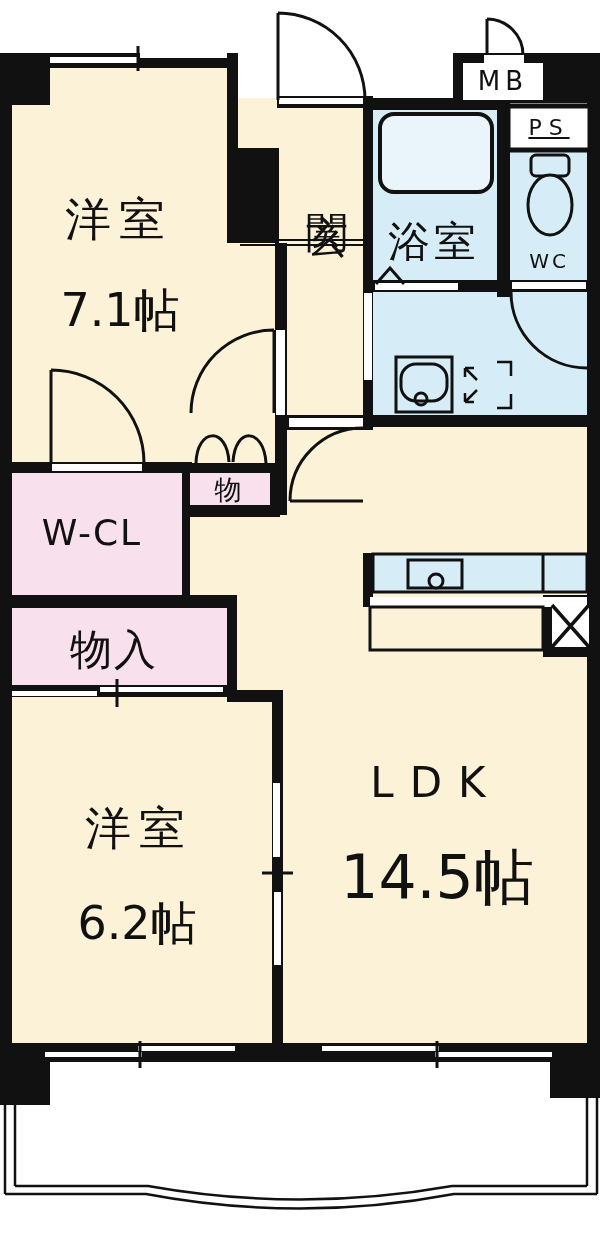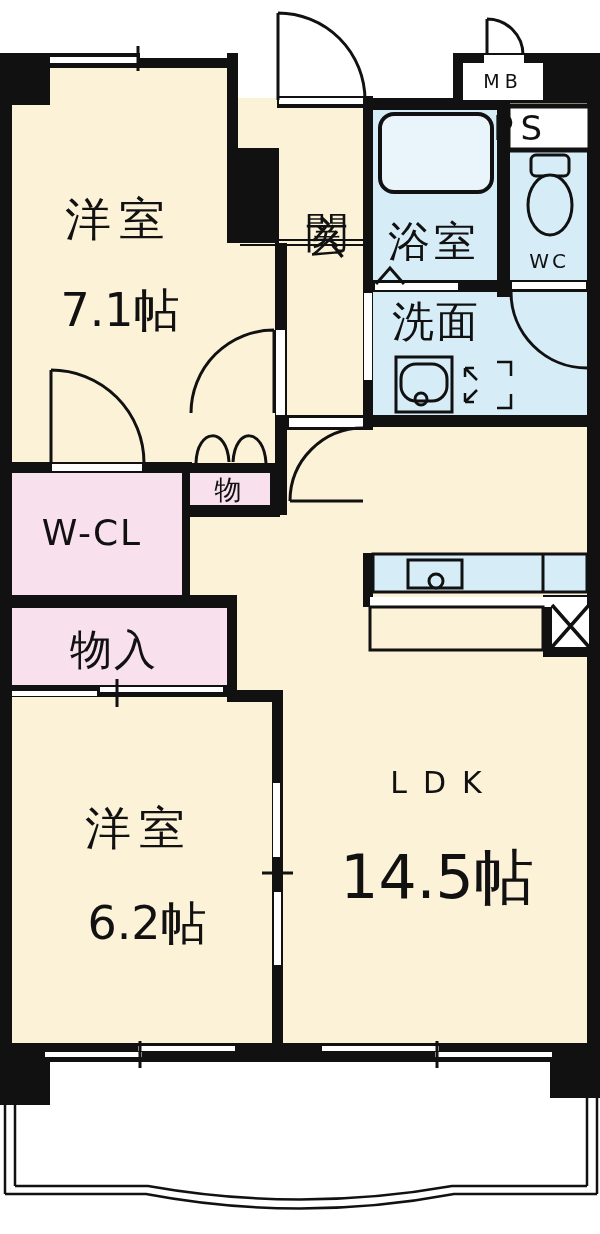--- a/index.html
+++ b/index.html
@@ -146,25 +146,24 @@
     <path d="M587,1098 V1186 M597,1098 V1194"></path>
     <path d="M15,1186 H148 Q300,1213 452,1186 H587"></path>
     <path d="M5,1194 H146 Q300,1223 454,1194 H597"></path>
   </g>
 </svg>
 
 <div class="lbl" style="left:119px;top:219px;font-size:46px;letter-spacing:8px;">洋室</div>
 <div class="lbl" style="left:120px;top:310px;font-size:46px;">7.1帖</div>
 <div class="lbl vert" style="left:327px;top:180px;font-size:42px;">玄関</div>
 <div class="lbl" style="left:434px;top:242px;font-size:42px;letter-spacing:4px;">浴室</div>
-<div class="lbl" style="left:503px;top:81px;font-size:19px;letter-spacing:5px;">MB</div>
-<div class="lbl" style="left:521px;top:128px;font-size:34px;letter-spacing:7px;">PS</div>
+<div class="lbl" style="left:503px;top:81px;font-size:26px;letter-spacing:5px;">MB</div>
+<div class="lbl" style="left:549px;top:128px;font-size:22px;letter-spacing:7px;text-decoration:underline;">PS</div>
 <div class="lbl" style="left:549px;top:261px;font-size:20px;letter-spacing:3px;">WC</div>
-<div class="lbl" style="left:436px;top:322px;font-size:42px;letter-spacing:2px;">洗面</div>
 <div class="lbl" style="left:228px;top:489px;font-size:27px;">物</div>
 <div class="lbl" style="left:92px;top:533px;font-size:36px;letter-spacing:2px;">W-CL</div>
 <div class="lbl" style="left:114px;top:650px;font-size:42px;letter-spacing:2px;">物入</div>
 <div class="lbl" style="left:139px;top:828px;font-size:46px;letter-spacing:8px;">洋室</div>
-<div class="lbl" style="left:147px;top:923px;font-size:46px;">6.2帖</div>
-<div class="lbl" style="left:436px;top:783px;font-size:30px;letter-spacing:16px;margin-left:8px;">LDK</div>
+<div class="lbl" style="left:137px;top:923px;font-size:46px;">6.2帖</div>
+<div class="lbl" style="left:436px;top:783px;font-size:42px;letter-spacing:16px;">LDK</div>
 <div class="lbl" style="left:437px;top:877px;font-size:60px;">14.5帖</div>
 
 </div>
 
 </body></html>

